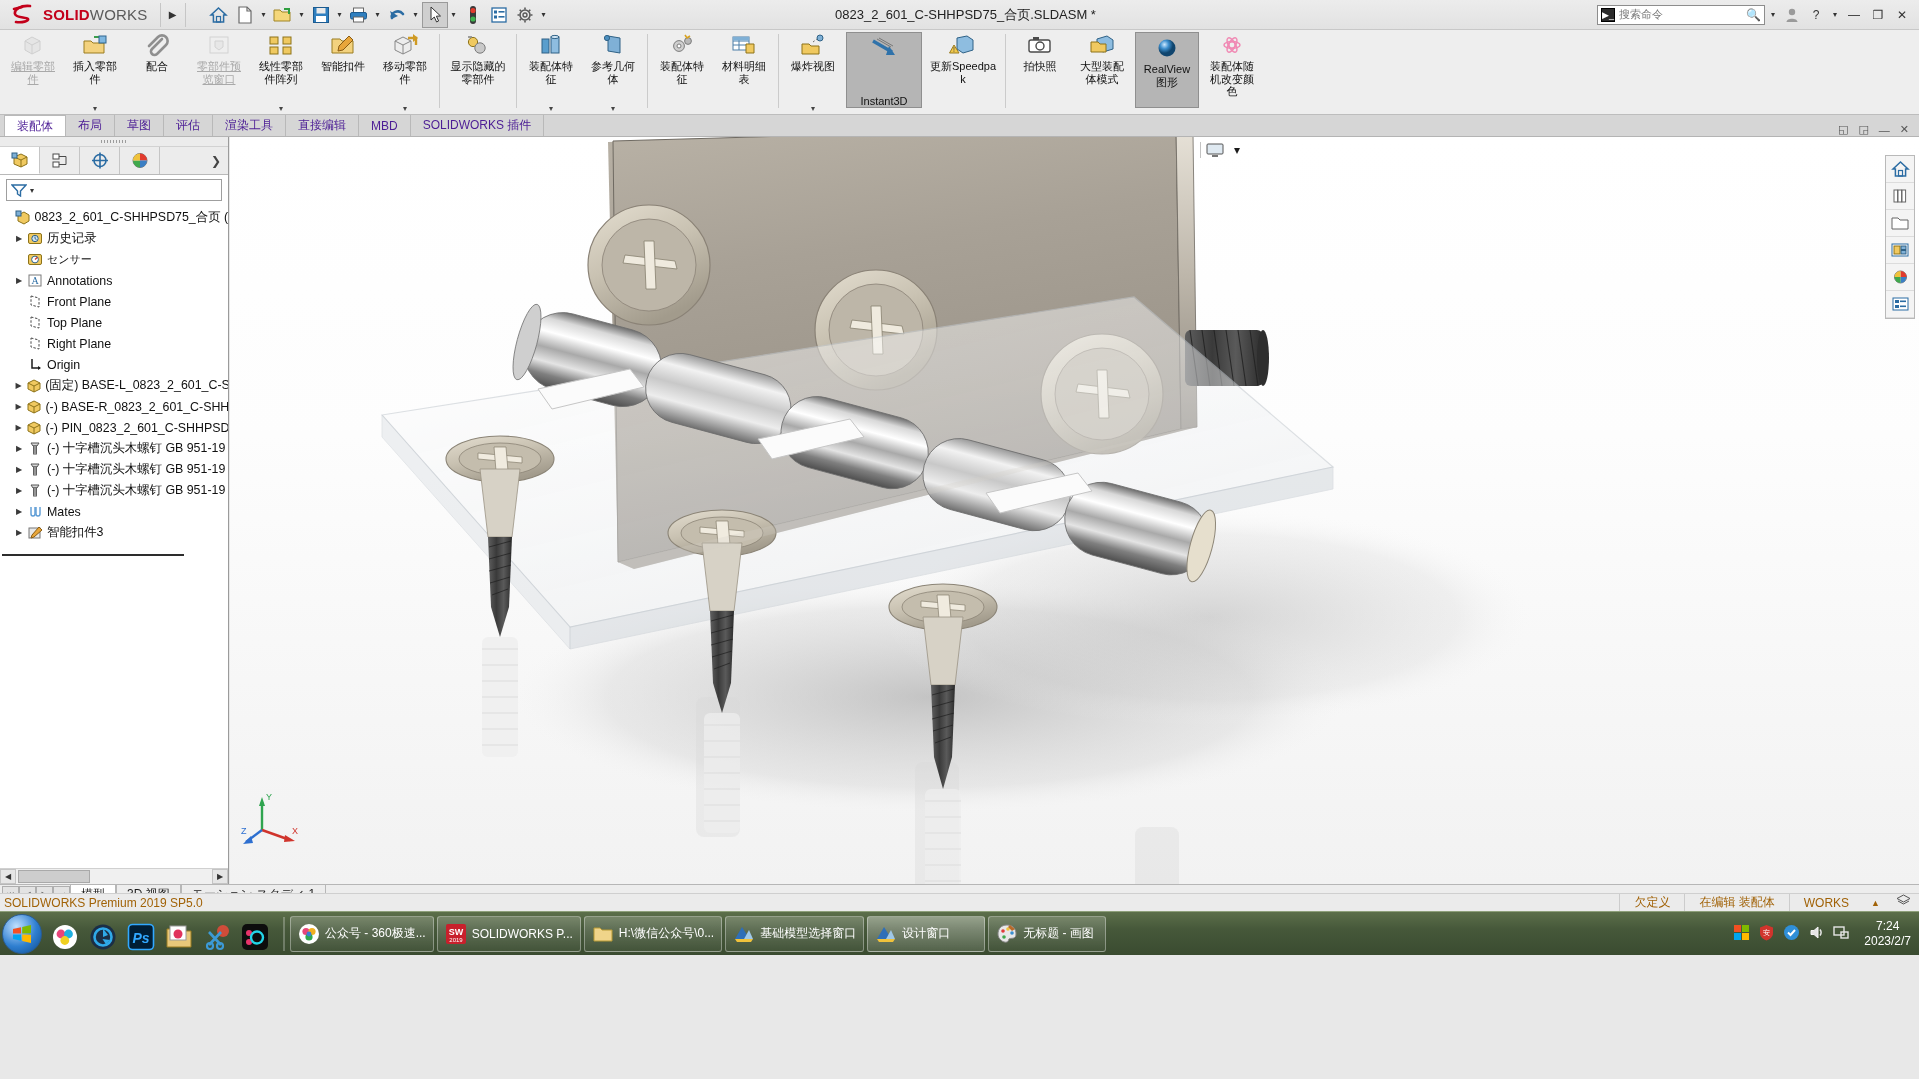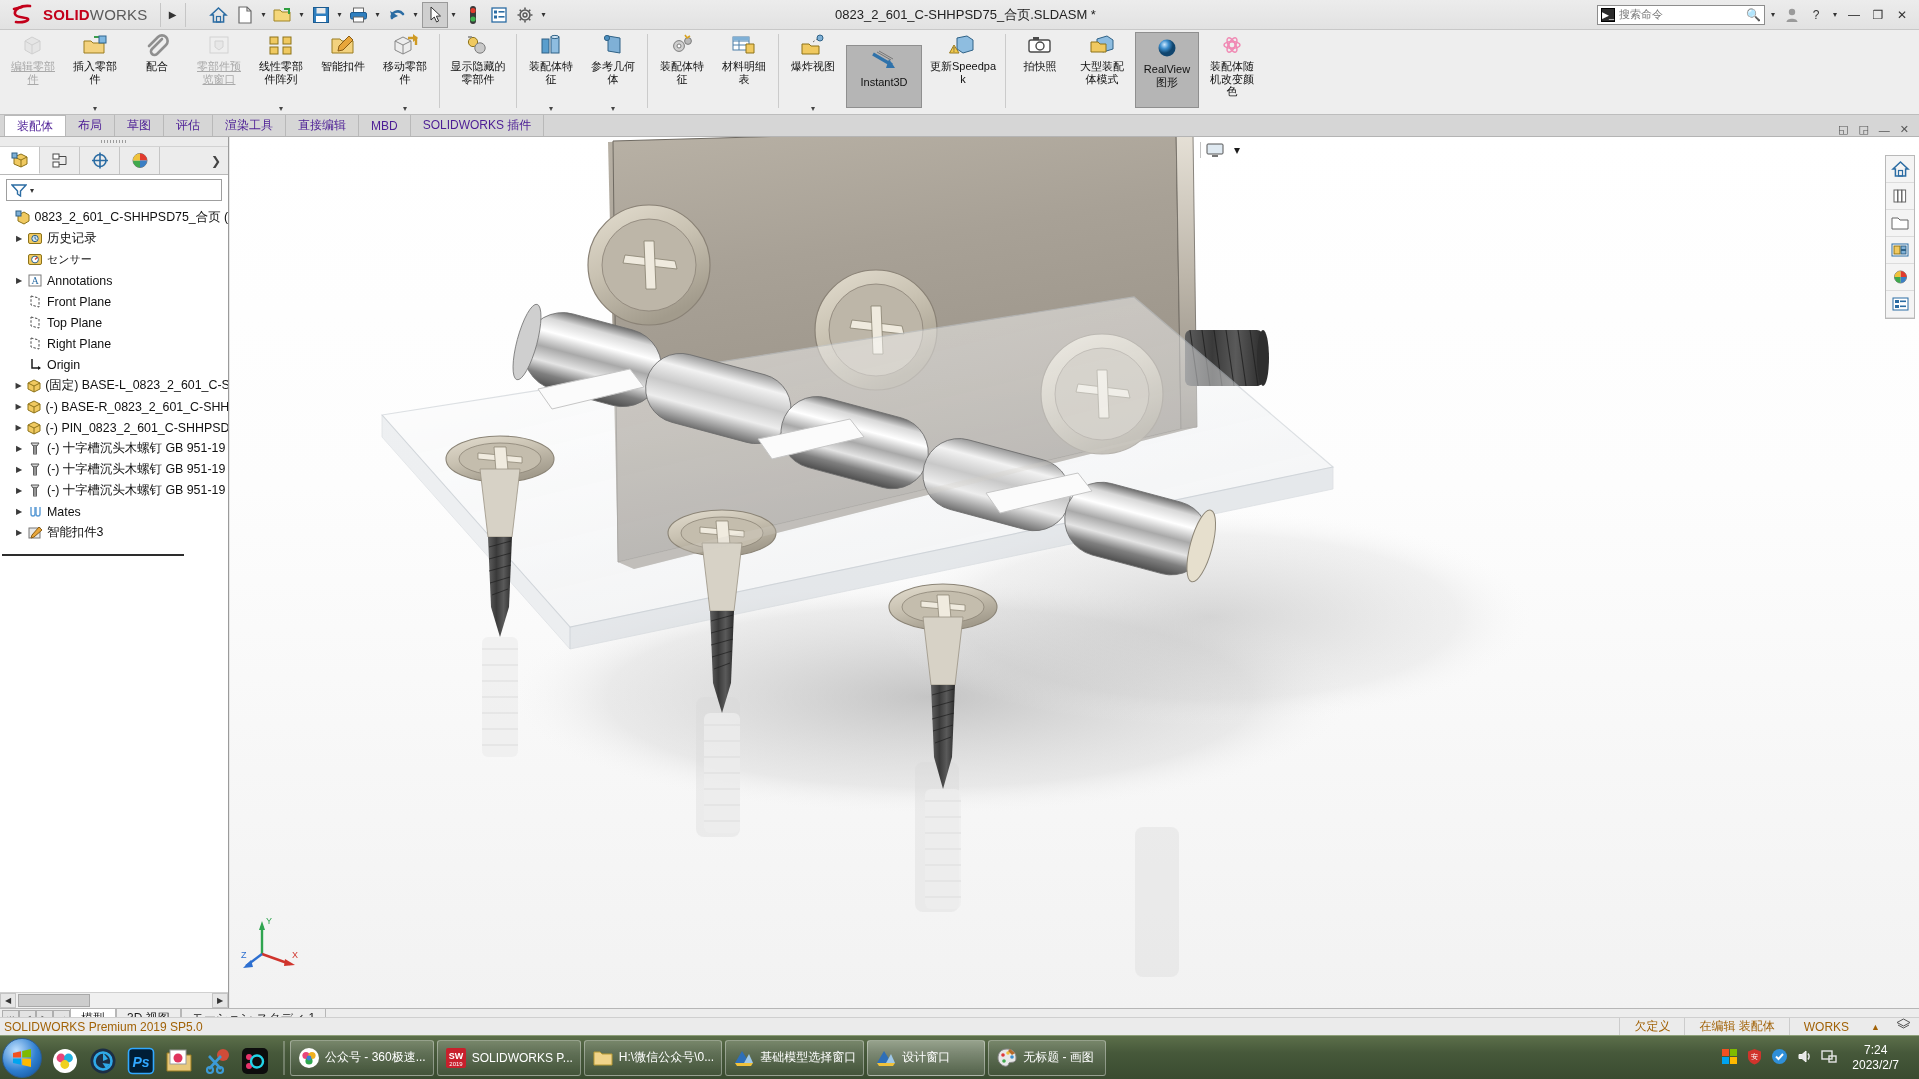--- a/index.html
+++ b/index.html
@@ -4,21 +4,21 @@
 <style>
   * { box-sizing: border-box; margin:0; padding:0; }
   html,body { width:1919px; height:1079px; overflow:hidden; }
   body {
     font-family: "Liberation Sans", "DejaVu Sans", sans-serif;
     font-size: 12px;
     background:#e8e8e8;
     color:#1b1b1b;
     -webkit-font-smoothing: antialiased;
   }
-  .app { position:relative; width:1919px; height:1079px; }
+  .app { position:relative; width:1919px; height:955px; }
 
   
   .titlebar{
     position:absolute; left:0; top:0; width:1919px; height:30px;
     background:linear-gradient(#ececec,#e2e2e2);
     border-bottom:1px solid #c8c8c8;
     display:flex; align-items:center;
   }
   .sw-logo{ display:flex; align-items:center; gap:5px; padding:0 8px 0 10px; height:30px;}
   .sw-logo .word{ font-size:15px; letter-spacing:.2px; }
@@ -178,21 +178,21 @@
   .tbsep{ width:2px;height:34px;background:rgba(255,255,255,.25); margin:0 5px;}
   .taskitem{
     height:36px; min-width:118px; max-width:160px; display:flex; align-items:center; gap:5px;
     padding:0 7px; margin-right:3px; color:#fff; font-size:12px;
     background:linear-gradient(rgba(255,255,255,.20),rgba(255,255,255,.04));
     border:1px solid rgba(255,255,255,.35); border-radius:3px;
     white-space:nowrap; overflow:hidden;
   }
   .taskitem.active{ background:linear-gradient(rgba(255,255,255,.38),rgba(255,255,255,.12));}
   .taskitem .tlabel{ overflow:hidden; text-overflow:ellipsis;}
-  .tray{ margin-left:auto; display:flex; align-items:center; gap:8px; padding-right:20px;}
+  .tray{ margin-left:auto; display:flex; align-items:center; gap:8px; padding-right:8px;}
   .clock{ color:#fff; font-size:12px; text-align:center; line-height:15px; padding-left:6px;}
 </style>
 </head>
 <body>
 
 <div class="app">
 
   <div class="titlebar">
     <div class="sw-logo">
       <svg width="28" height="22" viewBox="0 0 28 22">
@@ -460,21 +460,21 @@
         <svg width="28" height="25" viewBox="0 0 28 25">
             <path d="M3 11 H10 L12 13 H20 V21 H3 Z" fill="#f0c960" stroke="#8d7319"></path>
             <circle cx="21" cy="5" r="3" fill="#7fb0d6" stroke="#2e6186"></circle>
             <path d="M14 9 L18 6" stroke="#6c6c6c" stroke-dasharray="2 2"></path>
           </svg>
       </div>
       <div class="lbl">爆炸视图</div>
       <div class="drop">▾</div>
     </div>
 
-    <div class="cmd active" style="margin:15px 2px 6px;">
+    <div class="cmd active" style="margin:2px 2px 6px;gap:32px;">
       <div class="ic">
         <svg width="34" height="25" viewBox="0 0 34 25">
             <path d="M6 5 L25 16" stroke="#2f72aa" stroke-width="3.2"></path>
             <path d="M22 10 L28 19 L19 19 Z" fill="#2f72aa"></path>
             <g stroke="#777">
               <path d="M10 3 L24 11 M12 2 L26 10"></path>
             </g>
           </svg>
       </div>
       <div class="lbl" style="width:66px">Instant3D</div>

